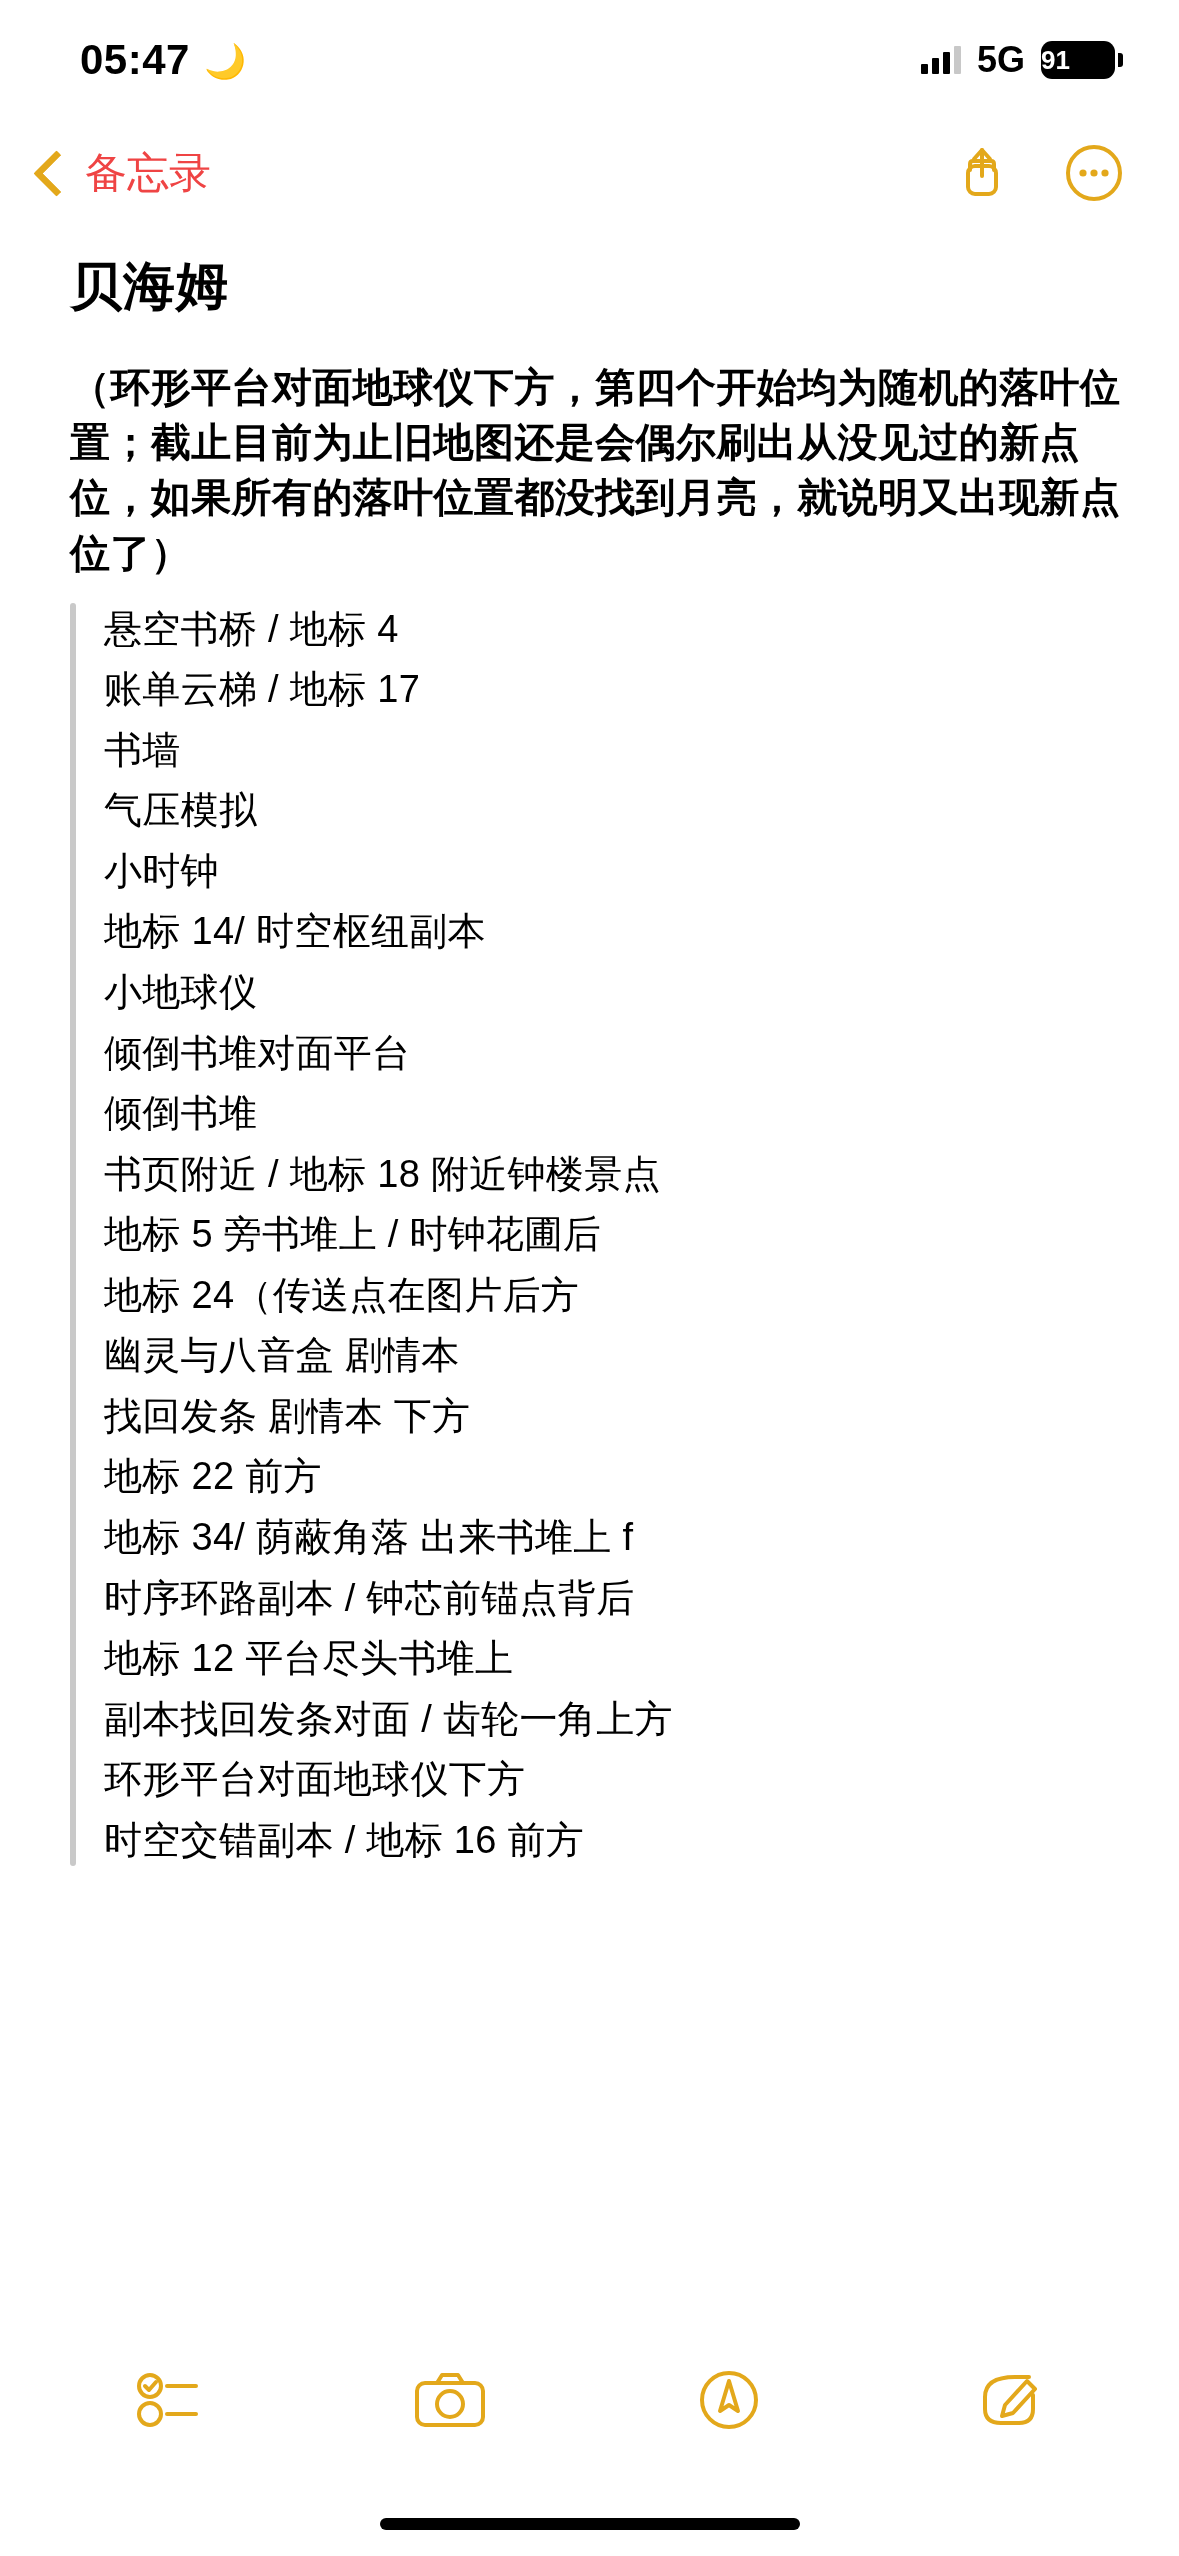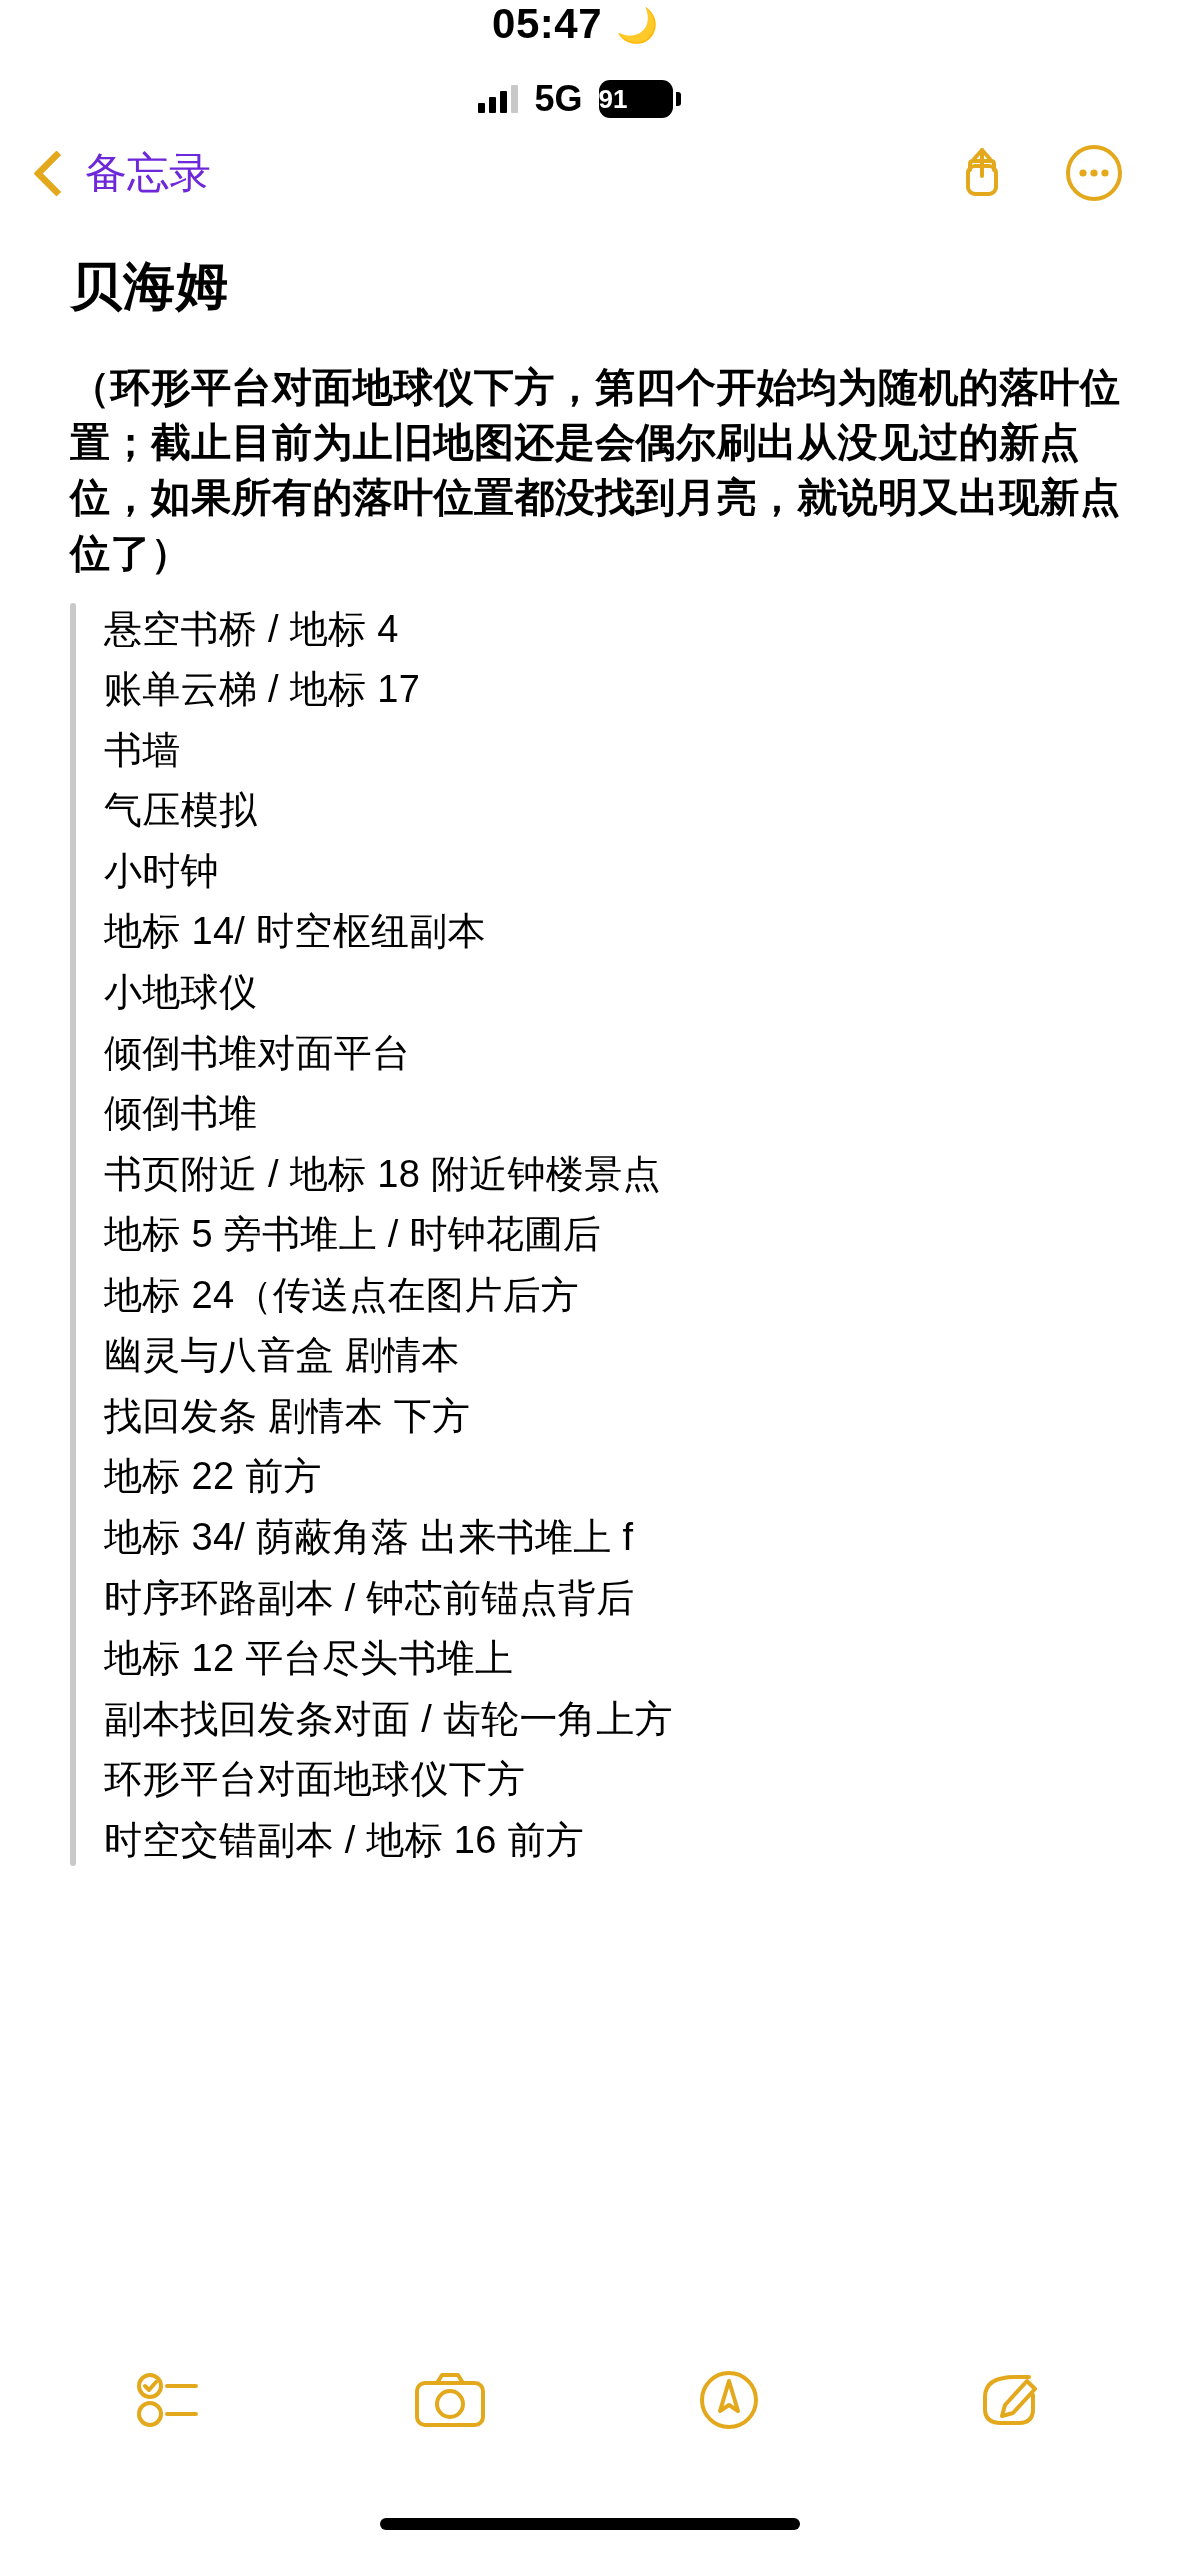--- a/index.html
+++ b/index.html
@@ -15,23 +15,22 @@
     overflow: hidden;
     position: relative;
   }
 
   
   .status-bar {
     height: 120px;
     display: flex;
     align-items: center;
     justify-content: space-between;
-    padding: 0 64px 0 36px;
+    padding: 0 64px 0 80px;
     box-sizing: border-box;
-    flex-direction: column;
   }
   .status-left {
     display: flex;
     align-items: center;
     gap: 14px;
     font-size: 42px;
     font-weight: bold;
     letter-spacing: 0.5px;
   }
   .moon-icon {
@@ -111,21 +110,21 @@
     height: 26px;
     border-left: 7px solid #E3A81B;
     border-bottom: 7px solid #E3A81B;
     transform: rotate(45deg);
     margin-left: 14px;
     margin-right: 6px;
     border-radius: 2px;
   }
   .nav-title {
     font-size: 42px;
-    color: #6d28d9;
+    color: #ef4444;
     font-weight: 400;
   }
   .nav-right {
     display: flex;
     align-items: center;
     gap: 54px;
   }
   .icon-btn svg { display: block; }
 
   

